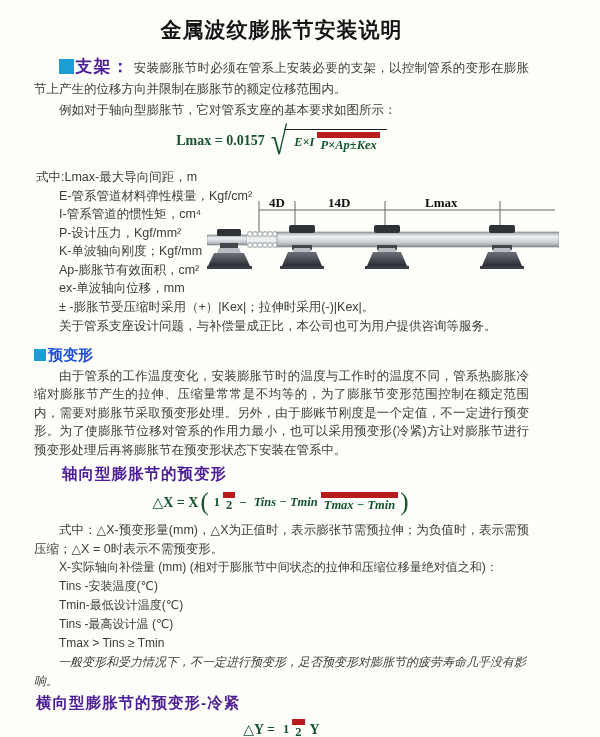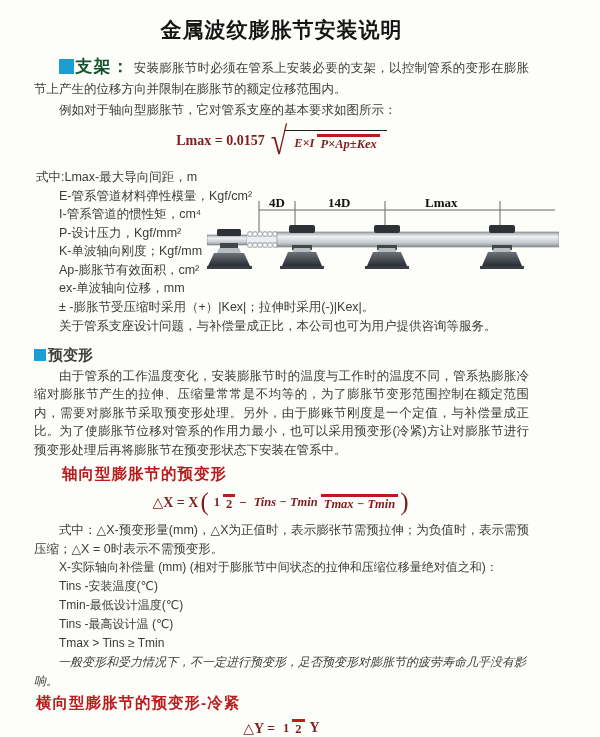--- a/index.html
+++ b/index.html
@@ -16,51 +16,51 @@
     font-size:21px; font-weight:bold; color:#151515;
     text-align:center; letter-spacing:1px;
     margin:8px 0 12px 0; line-height:28px;
   }
 
   
   .para { font-size:12.5px; line-height:21px; text-align:justify; }
   .indent { text-indent:2em; }
 
   .sec-head-inline {
-    color:#14532d; font-weight:bold; font-size:17px;
+    color:#4c1d95; font-weight:bold; font-size:17px;
     letter-spacing:1px; white-space:nowrap;
   }
   .sq { display:inline-block; background:#1b9ed3; }
   .sq-big { width:15px; height:15px; margin-right:1px; vertical-align:-2px; }
   .sq-small { width:12px; height:12px; margin-right:2px; vertical-align:-1px; }
 
   .sec-head-block {
-    color:#404040; font-weight:bold; font-size:15px;
+    color:#1d4ed8; font-weight:bold; font-size:15px;
     margin-top:9px; line-height:20px;
   }
   .sub-head {
-    color:#b91c1c; font-weight:bold; font-size:15.5px;
+    color:#4c1d95; font-weight:bold; font-size:15.5px;
     line-height:20px; letter-spacing:1px;
   }
   .sub-head.axial { margin:5px 0 2px 28px; }
   .sub-head.lateral { margin:2px 0 2px 2px; }
 
   
   .formula {
     font-family:"Liberation Serif","DejaVu Serif",serif;
-    font-weight:bold; color:#7f1d1d;
+    font-weight:bold; color:#14532d;
     display:flex; justify-content:center; align-items:center;
   }
   .f1 { margin:5px 0 3px 0; }
   .f2 { margin:5px 0 5px 0; }
   .f3 { margin:6px 0 4px 0; }
   .f-lhs { font-size:14px; }
   .frac { display:inline-flex; flex-direction:row; align-items:center; font-size:12.5px; line-height:15px; }
   .frac .num { padding:0 3px; }
-  .frac .den { border-top:3px solid #b91c1c; padding:0 3px; }
+  .frac .den { border-top:6px solid #b91c1c; padding:0 3px; }
   .frac.ital { font-style:italic; }
   .sqrt { display:inline-flex; align-items:center; margin-left:6px; }
   .rad { font-size:30px; font-weight:400; line-height:1;
          transform:scaleY(1.3); transform-origin:60% 50%; margin-right:-3px; }
   .radicand { border-top:1.7px solid #1e1e1e; padding:2px 7px 0 7px; }
   .paren { font-size:25px; font-weight:400; line-height:1; margin:0 2px; padding-bottom:2px; }
   .f-op { font-size:13px; margin:0 4px; }
   .f-rhs { font-size:14px; margin-left:5px; }
 
   
@@ -190,21 +190,21 @@
         <path d="M-14,56 L14,56 L20,70 L-20,70 Z" fill="url(#sg)"></path>
         <rect x="-22" y="70" width="44" height="3" fill="#3a3e44"></rect>
       </g>
     </svg>
   </div>
 
   <p class="note-line">± -膨胀节受压缩时采用（+）|Kex|；拉伸时采用(-)|Kex|。</p>
   <p class="note-line">关于管系支座设计问题，与补偿量成正比，本公司也可为用户提供咨询等服务。</p>
 
   <h2 class="sec-head-block"><span class="sq sq-small"></span><span>预变形</span></h2>
-  <p class="pre-para">由于管系的工作温度变化，安装膨胀节时的温度与工作时的温度不同，管系热膨胀冷缩对膨胀节产生的拉伸、压缩量常常是不均等的，为了膨胀节变形范围控制在额定范围内，需要对膨胀节采取预变形处理。另外，由于膨账节刚度是一个定值，与补偿量成正比。为了使膨胀节位移对管系的作用力最小，也可以采用预变形(冷紧)方让对膨胀节进行预变形处理后再将膨胀节在预变形状态下安装在管系中。</p>
+  <p class="pre-para">由于管系的工作温度变化，安装膨胀节时的温度与工作时的温度不同，管系热膨胀冷缩对膨胀节产生的拉伸、压缩量常常是不均等的，为了膨胀节变形范围控制在额定范围内，需要对膨胀节采取预变形处理。另外，由于膨账节刚度是一个定值，不一定进行预变形。为了使膨胀节位移对管系的作用力最小，也可以采用预变形(冷紧)方让对膨胀节进行预变形处理后再将膨胀节在预变形状态下安装在管系中。</p>
 
   <h3 class="sub-head axial">轴向型膨胀节的预变形</h3>
 
   <div class="formula f2">
     <span class="f-lhs">△X = X</span>
     <span class="paren">(</span>
     <span class="frac">
       <span class="num">1</span>
       <span class="den">2</span>
     </span>

